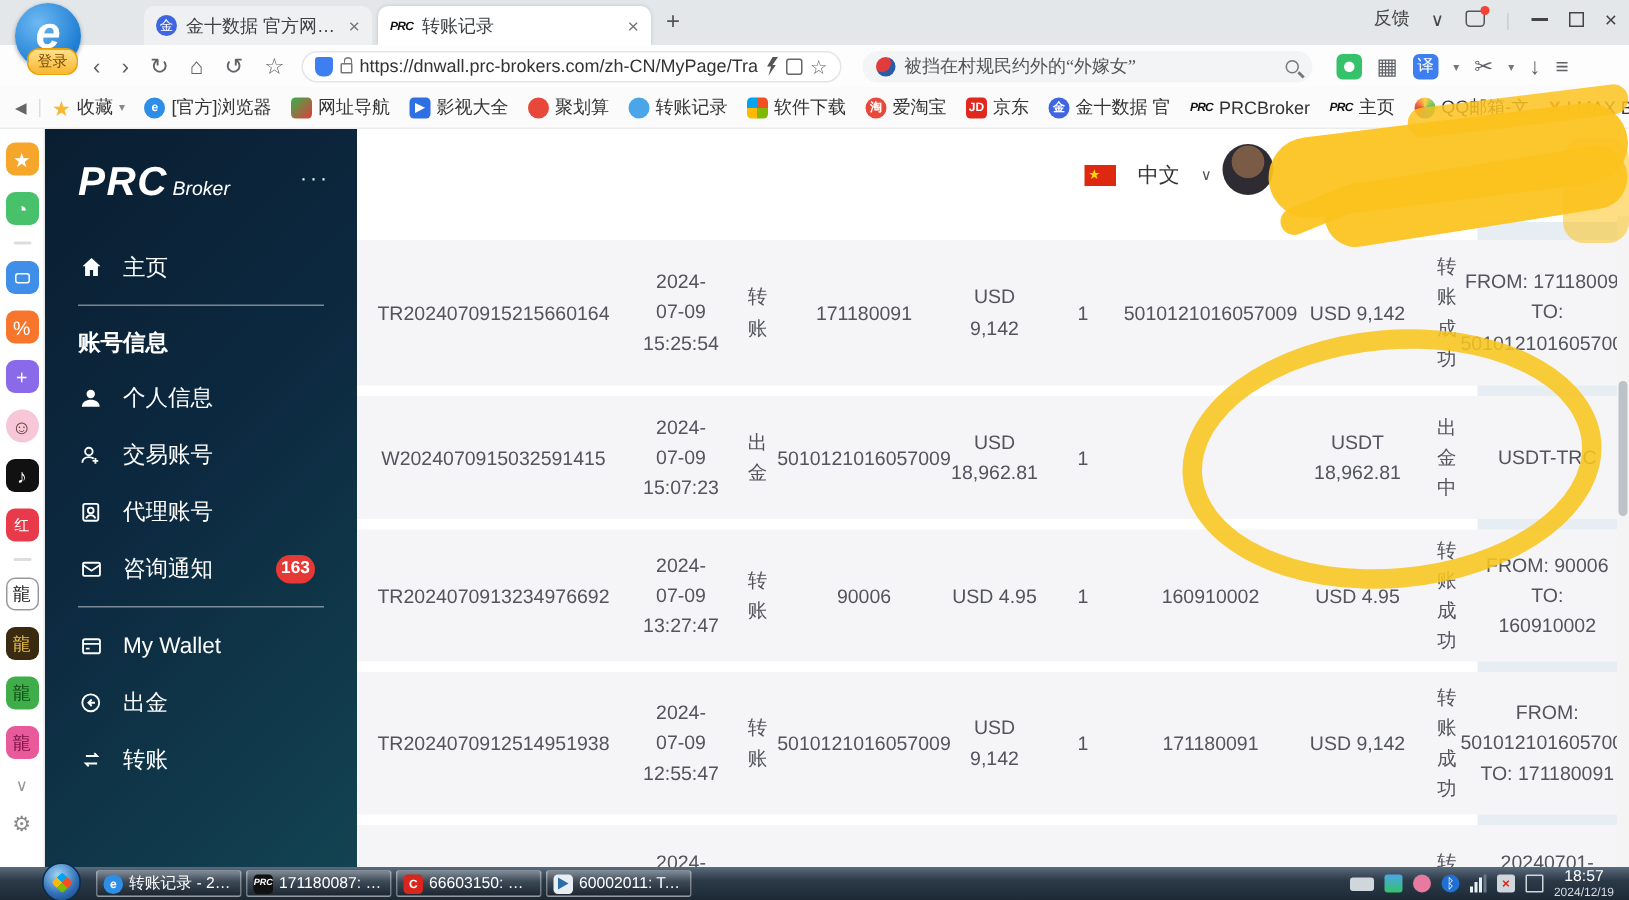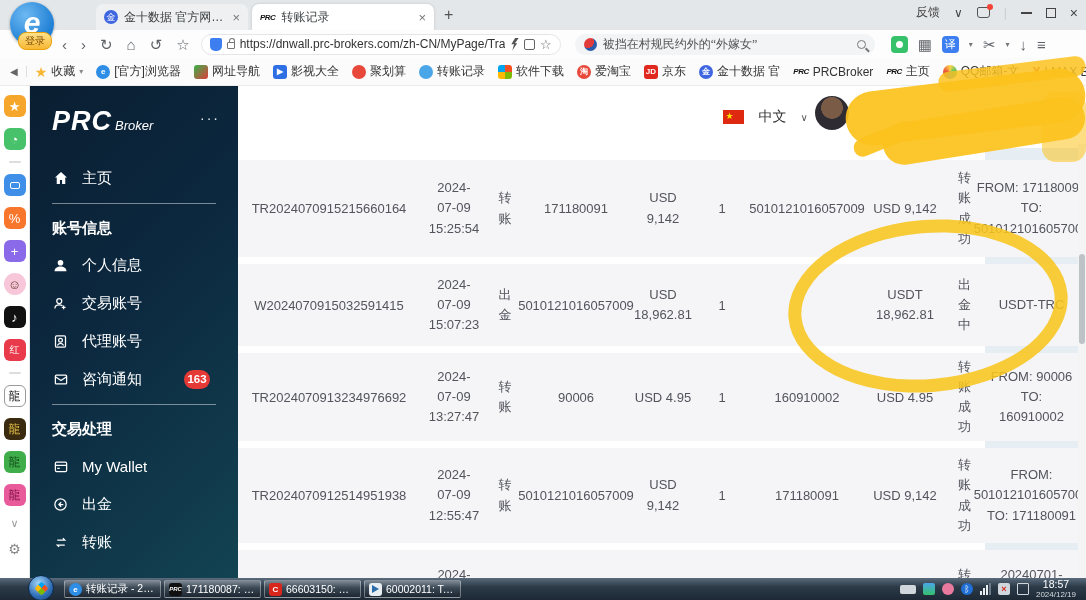--- a/index.html
+++ b/index.html
@@ -354,23 +354,20 @@
       <span class="sico">
           <svg width="16" height="15" viewBox="0 0 24 24" fill="none" stroke="#fff" stroke-width="2">
             <rect x="3" y="5" width="18" height="14" rx="1.5"></rect>
             <path d="M3 7.5l9 6 9-6"></path>
           </svg>
         </span>
       <span>咨询通知</span>
       <span class="nbadge">163</span>
     </div>
     <div class="sdiv"></div>
-    <div class="ssec">
-        <span>交易处理</span>
-      </div>
     <div class="sitem">
       <span class="sico">
           <svg width="16" height="15" viewBox="0 0 24 24" fill="none" stroke="#fff" stroke-width="2">
             <rect x="3" y="5" width="18" height="15" rx="2"></rect>
             <path d="M3 10h18M6 15h4"></path>
           </svg>
         </span>
       <span>My Wallet</span>
     </div>
     <div class="sitem">

